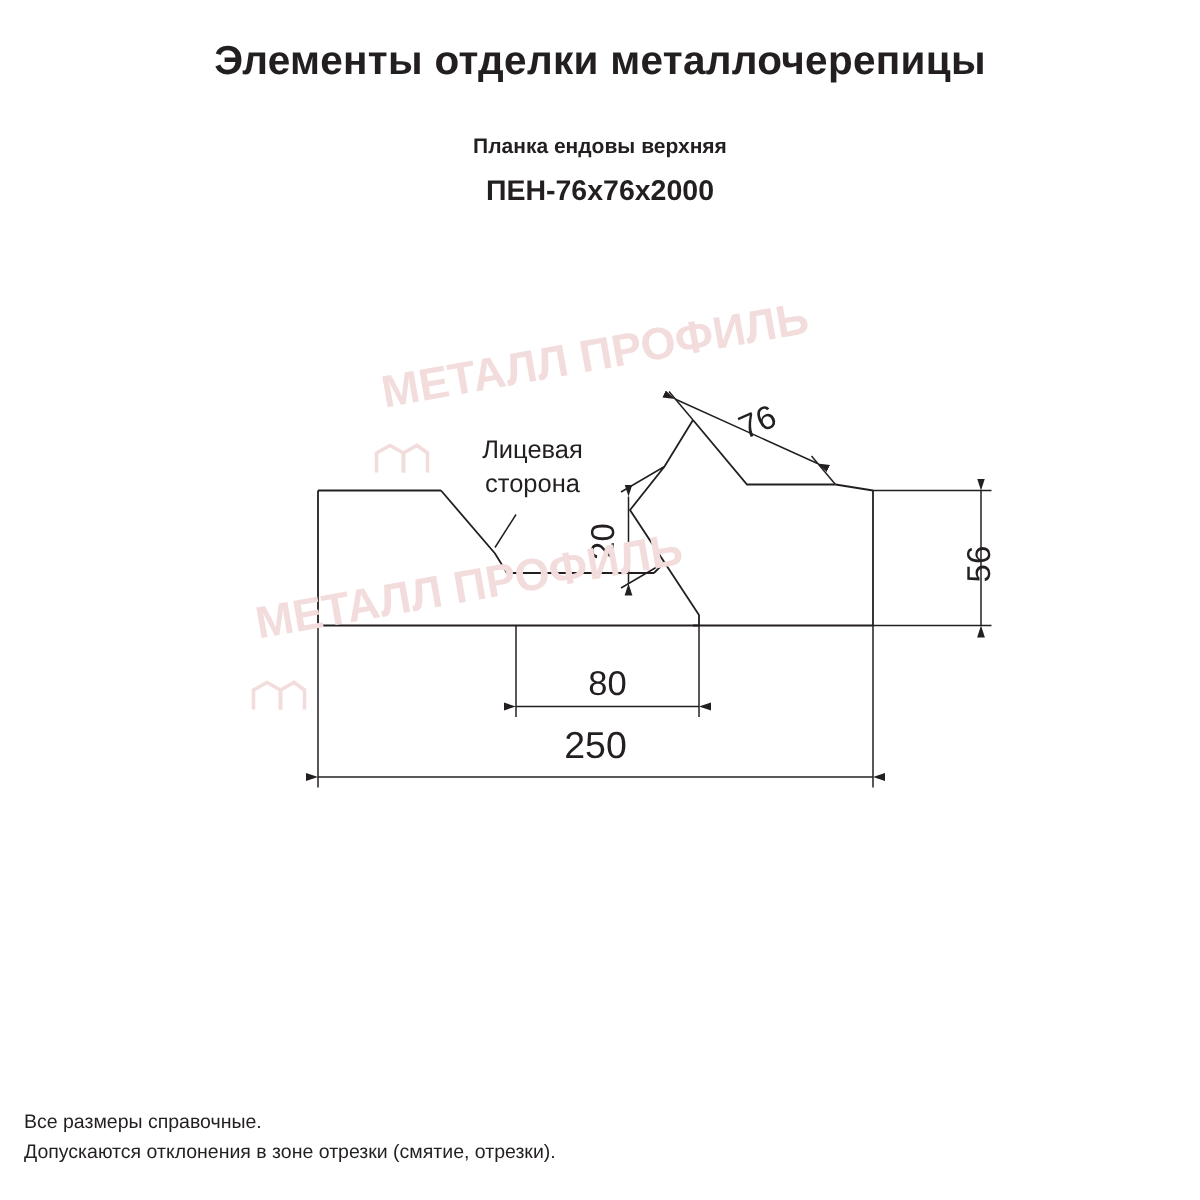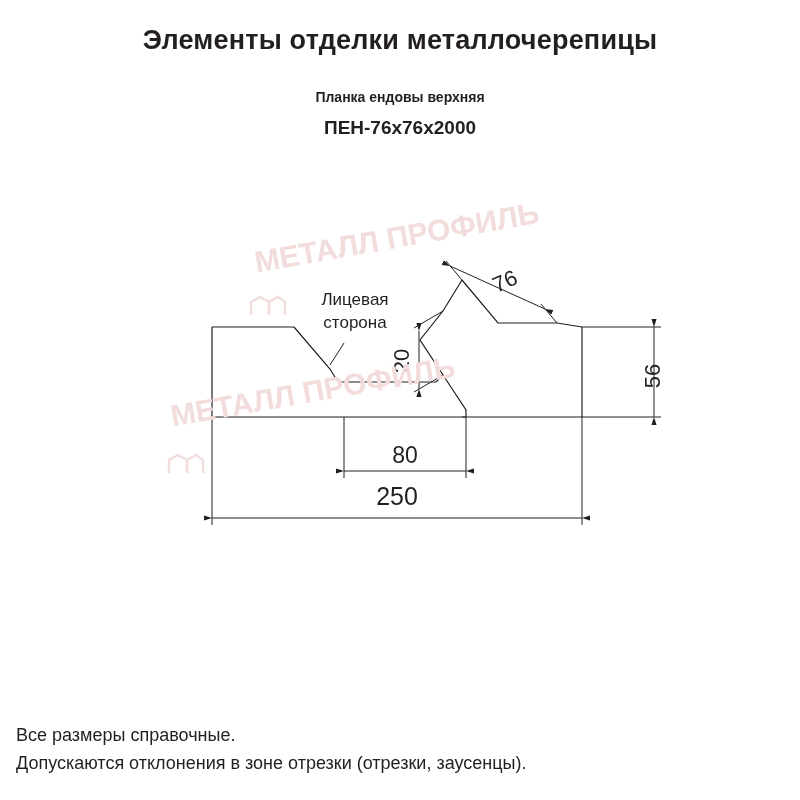--- a/index.html
+++ b/index.html
@@ -55,21 +55,21 @@
     width: 800px;
     height: 420px;
   }
   .drawing svg {
     display: block;
   }
   .footnotes {
     position: absolute;
     left: 16px;
     bottom: 22px;
-    font-size: 18px;
+    font-size: 13px;
     line-height: 1.55;
   }
   .footnotes div {
     white-space: nowrap;
   }
   .wm {
     position: absolute;
     font-family: "Liberation Sans", sans-serif;
     font-weight: bold;
     color: #f2dcdc;
@@ -206,16 +206,16 @@
   </svg>
   <svg class="wm-logo wm-logo-2" viewBox="0 0 40 26">
     <g fill="none" stroke="#f2dcdc" stroke-width="2.4">
       <path d="M3,22 L3,9 L12,4 L21,9 L21,22"></path>
       <path d="M21,22 L21,9 L30,4 L37,9 L37,22"></path>
     </g>
   </svg>
 
   <div class="footnotes">
     <div>Все размеры справочные.</div>
-    <div>Допускаются отклонения в зоне отрезки (отрезки, заусенцы).</div>
+    <div>Допускаются отклонения в зоне отрезки (смятие, отрезки).</div>
   </div>
 
 </div>
 
 </body></html>

